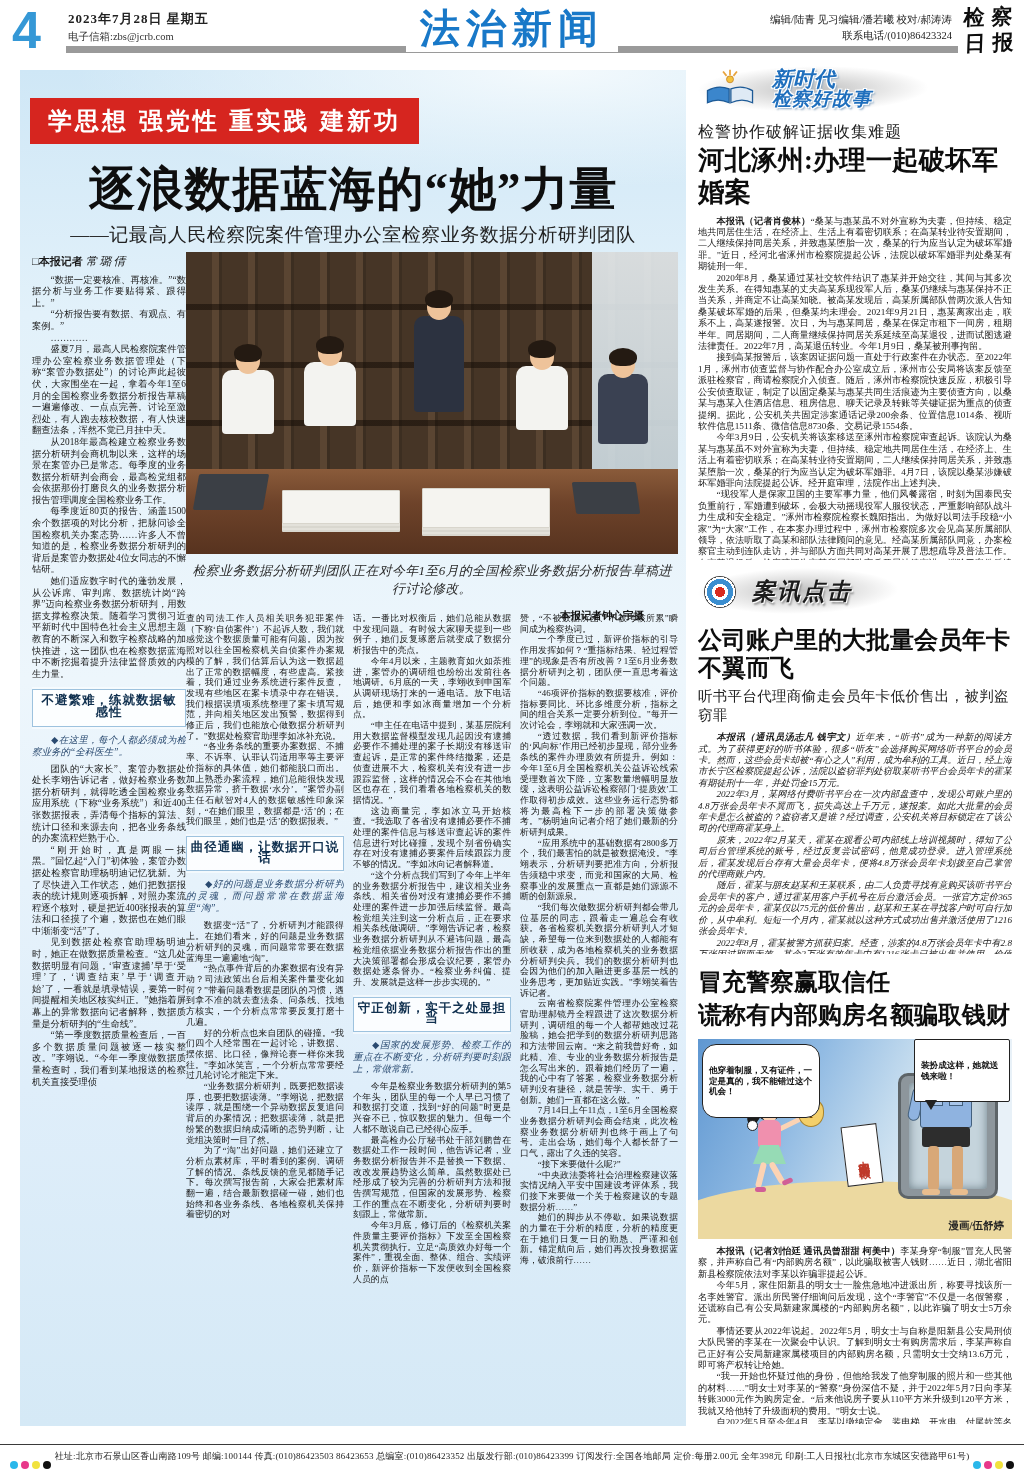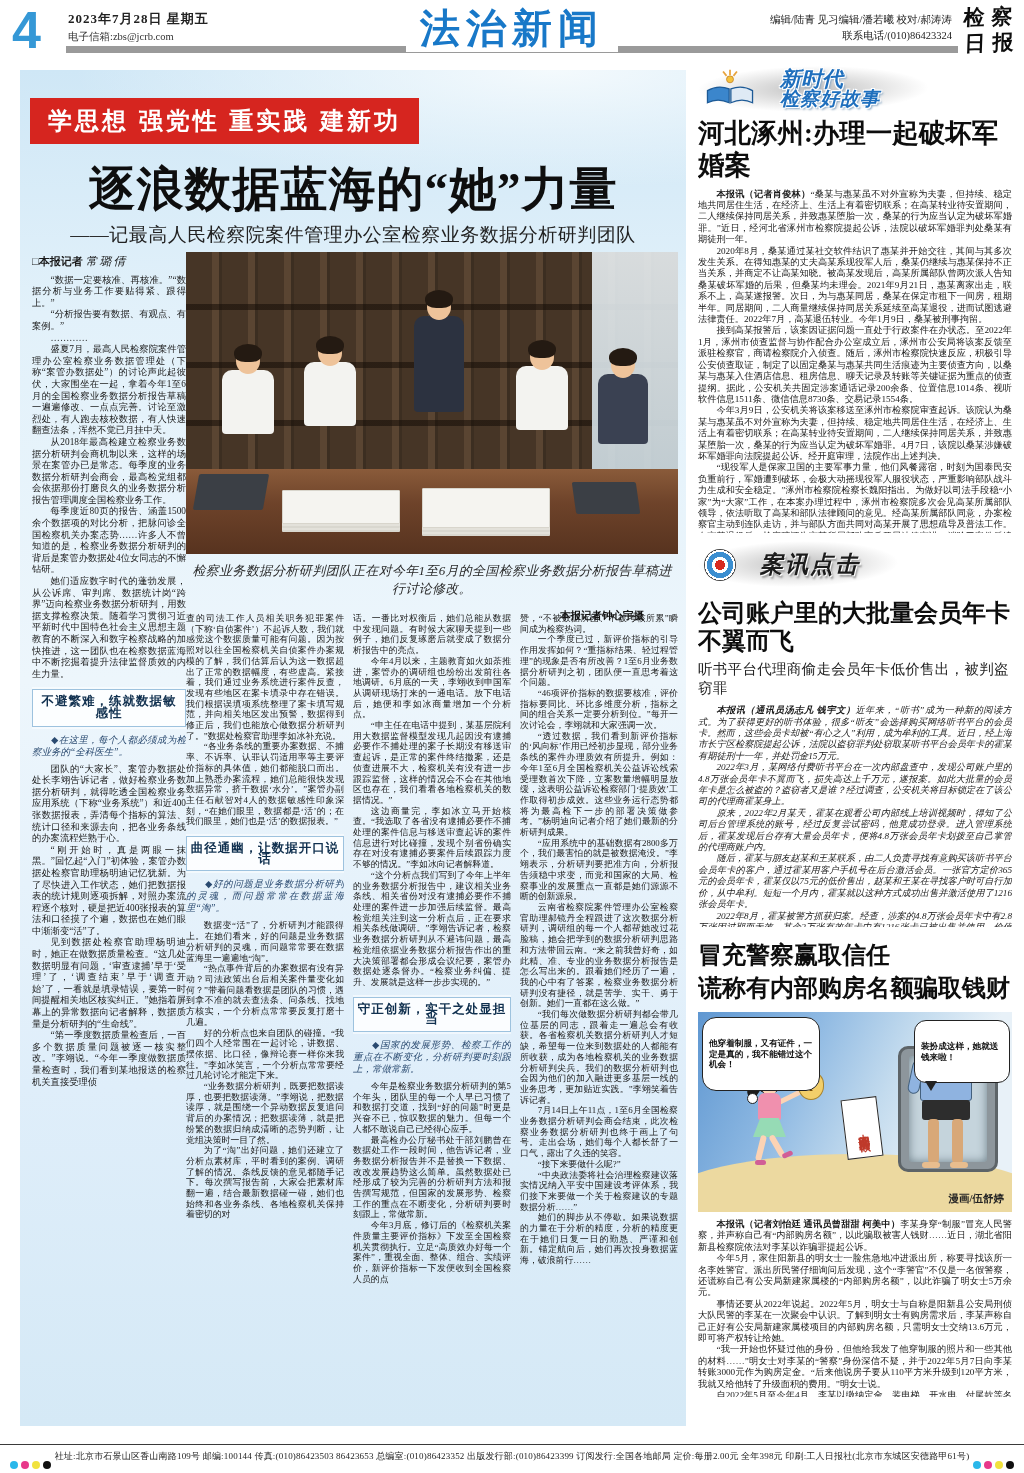--- a/index.html
+++ b/index.html
@@ -40,21 +40,21 @@
   .ncol p { text-indent:2em; }
   .ncol.cont > div:first-of-type p:first-child { text-indent:0; }
   .col1 { left:12px; top:186px; width:154px; height:1158px; font-size:9.3px; line-height:11.6px; }
   .col2 { left:166px; top:543px; width:158px; height:806px; }
   .col3 { left:333px; top:543px; width:158px; height:806px; }
   .col4 { left:500px; top:543px; width:158px; height:806px; }
   .byline-row { font-size:11px; margin-bottom:7px; text-indent:0 !important; }
   .byline-row .sq { font-weight:bold; }
   .byline-row i { font-family:"Liberation Serif",serif; font-size:12px; letter-spacing:2px; }
   .subhead { border:1px solid #9dc2de; background:rgba(255,255,255,.85); box-shadow:0 0 0 2px rgba(255,255,255,.5);
-             text-align:center; font-family:Liberation Serif, serif; font-weight:bold;
+             text-align:center; font-family:Liberation Mono, monospace; font-weight:bold;
              font-size:12.5px; color:#10304f; padding:6px 2px; margin:9px 0 7px; letter-spacing:1px; }
   .bullet { font-style:italic; color:#2a4a70; font-size:9.5px; line-height:12px; margin-bottom:6px; text-indent:2em; }
 
   
   .photo { position:absolute; left:166px; top:182px; width:492px; height:302px; overflow:hidden; background:#4a3b2e; }
   .shelf { position:absolute; inset:0 0 28% 0;
            background:repeating-linear-gradient(90deg,#463526 0 26px,#5a4532 26px 33px,#3c2e21 33px 36px),
                       linear-gradient(180deg,rgba(0,0,0,.25),rgba(0,0,0,0)); }
   .shelf-lines { position:absolute; inset:0 0 28% 0;
            background:repeating-linear-gradient(180deg,rgba(0,0,0,0) 0 52px,rgba(20,12,6,.55) 52px 58px); }
@@ -70,21 +70,21 @@
   .stack { position:absolute; background:#f5f4f0; border:1px solid #d8d5cc;
            box-shadow:0 2px 0 #e3e1da, 0 4px 0 #d9d7cf, 0 6px 0 #e3e1da, 0 8px 0 #d9d7cf; border-radius:1px; }
   .laptop { position:absolute; background:#3b3f45; border-radius:2px; }
 
   .caption-wrap { position:absolute; left:166px; top:492px; width:492px; }
   .caption { font-size:13px; font-style:italic; color:#2a2a2a; text-align:center; letter-spacing:.3px; }
   .credit { font-size:10.5px; font-weight:bold; text-align:right; padding-right:34px; margin-top:11px; color:#111; }
 
   
   .rcol { position:absolute; left:698px; top:58px; width:314px; height:1380px; overflow:hidden; }
-  .badge { position:relative; display:flex; align-items:center; gap:24px; height:60px; padding-left:6px; }
+  .badge { position:relative; display:flex; align-items:center; gap:16px; height:60px; padding-left:6px; }
   .badge .swoosh { position:absolute; left:0; top:8px; width:230px; height:46px; border-radius:50%;
                    background:radial-gradient(closest-side,#bfbfbf 0%,rgba(191,191,191,.35) 65%,rgba(191,191,191,0) 100%);
                    transform:skewX(-18deg); }
   .badge-text1 { position:relative; font-family:"Liberation Sans","DejaVu Sans",sans-serif; font-weight:900; font-style:italic;
                  color:#1f6fbd; line-height:1.02;
                  text-shadow:1px 1px 0 #fff,-1px -1px 0 #fff,1px -1px 0 #fff,-1px 1px 0 #fff,2px 2px 2px #8aa8c4; }
   .badge-text1 .b-l1 { font-size:21px; display:block; }
   .badge-text1 .b-l2 { font-size:19px; display:block; letter-spacing:1px; }
   .badge-text2 { position:relative; font-family:"Liberation Sans","DejaVu Sans",sans-serif; font-weight:900; font-style:italic;
                  font-size:23px; color:#1c1c1c; letter-spacing:2px;
@@ -104,21 +104,21 @@
   .b3 { height:178px; }
 
   
   .cartoon { position:relative; width:314px; height:200px; margin-top:8px; overflow:hidden;
              background:linear-gradient(115deg,#5f97d1 0%,#8db8e2 30%,#c3dbee 55%,#e8f1f8 75%); }
   .sand { position:absolute; left:-10%; bottom:-28px; width:120%; height:86px; background:#ecd9a0; border-radius:50% 50% 0 0; }
   .bub { position:absolute; background:#fff; border:1.6px solid #222; border-radius:10px; padding:20px 6px;
          font-family:"Liberation Sans","DejaVu Sans",sans-serif; font-size:8.6px; font-weight:bold; line-height:1.25; color:#111; z-index:5; }
   .bub-l { left:4px; top:5px; width:118px; border-radius:14px; }
   .bub-l::after { content:""; position:absolute; left:44px; bottom:-14px; width:9px; height:9px; background:#fff; border:1.5px solid #222; border-radius:50%; }
-  .bub-r { right:2px; top:8px; width:96px; border-radius:12px; }
+  .bub-r { right:2px; top:0; width:96px; border-radius:2px; }
   .bub-r::after { content:""; position:absolute; left:10px; bottom:-9px; width:0; height:0;
                   border-left:6px solid transparent; border-right:6px solid transparent; border-top:10px solid #222; }
   .w-part,.m-part { position:absolute; }
   .woman { position:absolute; left:48px; top:62px; width:96px; height:120px; z-index:3; }
   .w-pony { left:2px; top:6px; width:12px; height:18px; background:#1c1c1c; border-radius:50%; transform:rotate(28deg); }
   .w-hair { left:12px; top:0; width:22px; height:20px; background:#1c1c1c; border-radius:50% 50% 46% 46%; }
   .w-face { left:16px; top:7px; width:15px; height:14px; background:#fcd3b4; border-radius:50%; }
   .w-arm { left:26px; top:22px; width:30px; height:5px; background:#fcd3b4; border-radius:3px; transform:rotate(-26deg); }
   .w-bag { left:52px; top:-2px; width:26px; height:28px; background:#f3cf6a; border:1.4px solid #a8832d;
            border-radius:42% 42% 50% 50%; z-index:4; text-align:center; font-weight:900; font-size:12px; color:#7a4b00; line-height:28px; }
@@ -282,22 +282,22 @@
           <p>今年3月底，修订后的《检察机关案件质量主要评价指标》下发至全国检察机关贯彻执行。立足“高质效办好每一个案件”，重视全面、整体、组合、实绩评价，新评价指标一下发便收到全国检察人员的点</p>
         </div>
     </div>
     <div class="ncol col4 cont">
       <div>
           <p>赞，“不被数据所困、不被考核所累”瞬间成为检察热词。</p>
           <p>一个季度已过，新评价指标的引导作用发挥如何？“重指标结果、轻过程管理”的现象是否有所改善？1至6月业务数据分析研判之初，团队便一直思考着这个问题。</p>
           <p>“46项评价指标的数据要核准，评价指标要同比、环比多维度分析，指标之间的组合关系一定要分析到位。”每开一次讨论会，李翊就和大家强调一次。</p>
           <p>“透过数据，我们看到新评价指标的‘风向标’作用已经初步显现，部分业务条线的案件办理质效有所提升。例如：今年1至6月全国检察机关公益诉讼线索受理数首次下降，立案数量增幅明显放缓，这表明公益诉讼检察部门‘提质效’工作取得初步成效。这些业务运行态势都将为最高检下一步的部署决策做参考。”杨明迪向记者介绍了她们最新的分析研判成果。</p>
           <p>“应用系统中的基础数据有2800多万个，我们最害怕的就是被数据淹没。”李翊表示，分析研判要把准方向，分析报告须稳中求变，而党和国家的大局、检察事业的发展重点一直都是她们源源不断的创新源泉。</p>
+          <p>“我们每次做数据分析研判都会带几位基层的同志，跟着走一遍总会有收获。各省检察机关数据分析研判人才短缺，希望每一位来到数据处的人都能有所收获，成为各地检察机关的业务数据分析研判尖兵。我们的数据分析研判也会因为他们的加入融进更多基层一线的业务思考，更加贴近实践。”李翊笑着告诉记者。</p>
           <p>云南省检察院案件管理办公室检察官助理郝镜丹全程跟进了这次数据分析研判，调研组的每一个人都帮她改过花脸稿，她会把学到的数据分析研判思路和方法带回云南。“来之前我曾好奇，如此精、准、专业的业务数据分析报告是怎么写出来的。跟着她们经历了一遍，我的心中有了答案，检察业务数据分析研判没有捷径，就是苦学、实干、勇于创新。她们一直都在这么做。”</p>
-          <p>“我们每次做数据分析研判都会带几位基层的同志，跟着走一遍总会有收获。各省检察机关数据分析研判人才短缺，希望每一位来到数据处的人都能有所收获，成为各地检察机关的业务数据分析研判尖兵。我们的数据分析研判也会因为他们的加入融进更多基层一线的业务思考，更加贴近实践。”李翊笑着告诉记者。</p>
           <p>7月14日上午11点，1至6月全国检察业务数据分析研判会商会结束，此次检察业务数据分析研判也终于画上了句号。走出会场，她们每个人都长舒了一口气，露出了久违的笑容。</p>
           <p>“接下来要做什么呢?”</p>
           <p>“中央政法委将社会治理检察建议落实情况纳入平安中国建设考评体系，我们接下来要做一个关于检察建议的专题数据分析……”</p>
           <p>她们的脚步从不停歇。如果说数据的力量在于分析的精度，分析的精度更在于她们日复一日的勤恳、严谨和创新。锚定航向后，她们再次投身数据蓝海，破浪前行……</p>
         </div>
     </div>
   </div>
 
   <div class="rcol">
 
@@ -312,20 +312,21 @@
           <path d="M4 26 Q16 19 29 24 L29 40 Q16 34 4 40 Z" fill="#3b86cc" stroke="#1d5a96" stroke-width="1.5"></path>
           <path d="M56 26 Q44 19 31 24 L31 40 Q44 34 56 40 Z" fill="#dfeaf5" stroke="#1d5a96" stroke-width="1.5"></path>
         </svg>
       </div>
       <div class="badge-text1">
         <span class="b-l1">新时代</span>
         <span class="b-l2">检察好故事</span>
       </div>
     </div>
 
+    <div class="kicker">检警协作破解证据收集难题</div>
     <div class="story-h1">河北涿州:办理一起破坏军婚案</div>
     <div class="sbody b1">
       <p class="lead-p"><b>本报讯（记者肖俊林）</b><span>“桑某与惠某虽不对外宣称为夫妻，但持续、稳定地共同居住生活，在经济上、生活上有着密切联系；在高某转业待安置期间，二人继续保持同居关系，并致惠某堕胎一次，桑某的行为应当认定为破坏军婚罪。”近日，经河北省涿州市检察院提起公诉，法院以破坏军婚罪判处桑某有期徒刑一年。</span></p>
       <div>
           <p>2020年8月，桑某通过某社交软件结识了惠某并开始交往，其间与其多次发生关系。在得知惠某的丈夫高某系现役军人后，桑某仍继续与惠某保持不正当关系，并商定不让高某知晓。被高某发现后，高某所属部队曾两次派人告知桑某破坏军婚的后果，但桑某均未理会。2021年9月21日，惠某离家出走，联系不上，高某遂报警。次日，为与惠某同居，桑某在保定市租下一间房，租期半年。同居期间，二人商量继续保持同居关系延续至高某退役，进而试图逃避法律责任。2022年7月，高某退伍转业。今年1月9日，桑某被刑事拘留。</p>
           <p>接到高某报警后，该案因证据问题一直处于行政案件在办状态。至2022年1月，涿州市侦查监督与协作配合办公室成立后，涿州市公安局将该案反馈至派驻检察官，商请检察院介入侦查。随后，涿州市检察院快速反应，积极引导公安侦查取证，制定了以固定桑某与惠某共同生活痕迹为主要侦查方向，以桑某与惠某入住酒店信息、租房信息、聊天记录及转账等关键证据为重点的侦查提纲。据此，公安机关共固定涉案通话记录200余条、位置信息1014条、视听软件信息1511条、微信信息8730条、交易记录1554条。</p>
           <p>今年3月9日，公安机关将该案移送至涿州市检察院审查起诉。该院认为桑某与惠某虽不对外宣称为夫妻，但持续、稳定地共同居住生活，在经济上、生活上有着密切联系；在高某转业待安置期间，二人继续保持同居关系，并致惠某堕胎一次，桑某的行为应当认定为破坏军婚罪。4月7日，该院以桑某涉嫌破坏军婚罪向法院提起公诉。经开庭审理，法院作出上述判决。</p>
           <p>“现役军人是保家卫国的主要军事力量，他们风餐露宿，时刻为国泰民安负重前行，军婚遭到破坏，会极大动摇现役军人服役状态，严重影响部队战斗力生成和安全稳定。”涿州市检察院检察长魏阳指出。为做好以司法手段稳“小家”为“大家”工作，在本案办理过程中，涿州市检察院多次会见高某所属部队领导，依法听取了高某和部队法律顾问的意见。经高某所属部队同意，办案检察官主动到连队走访，并与部队方面共同对高某开展了思想疏导及普法工作。在高某退役后，检察院还为高某所属部队官兵开展法律宣讲，消除了案件后续可能带来的各类风险。</p>
         </div>
     </div>

